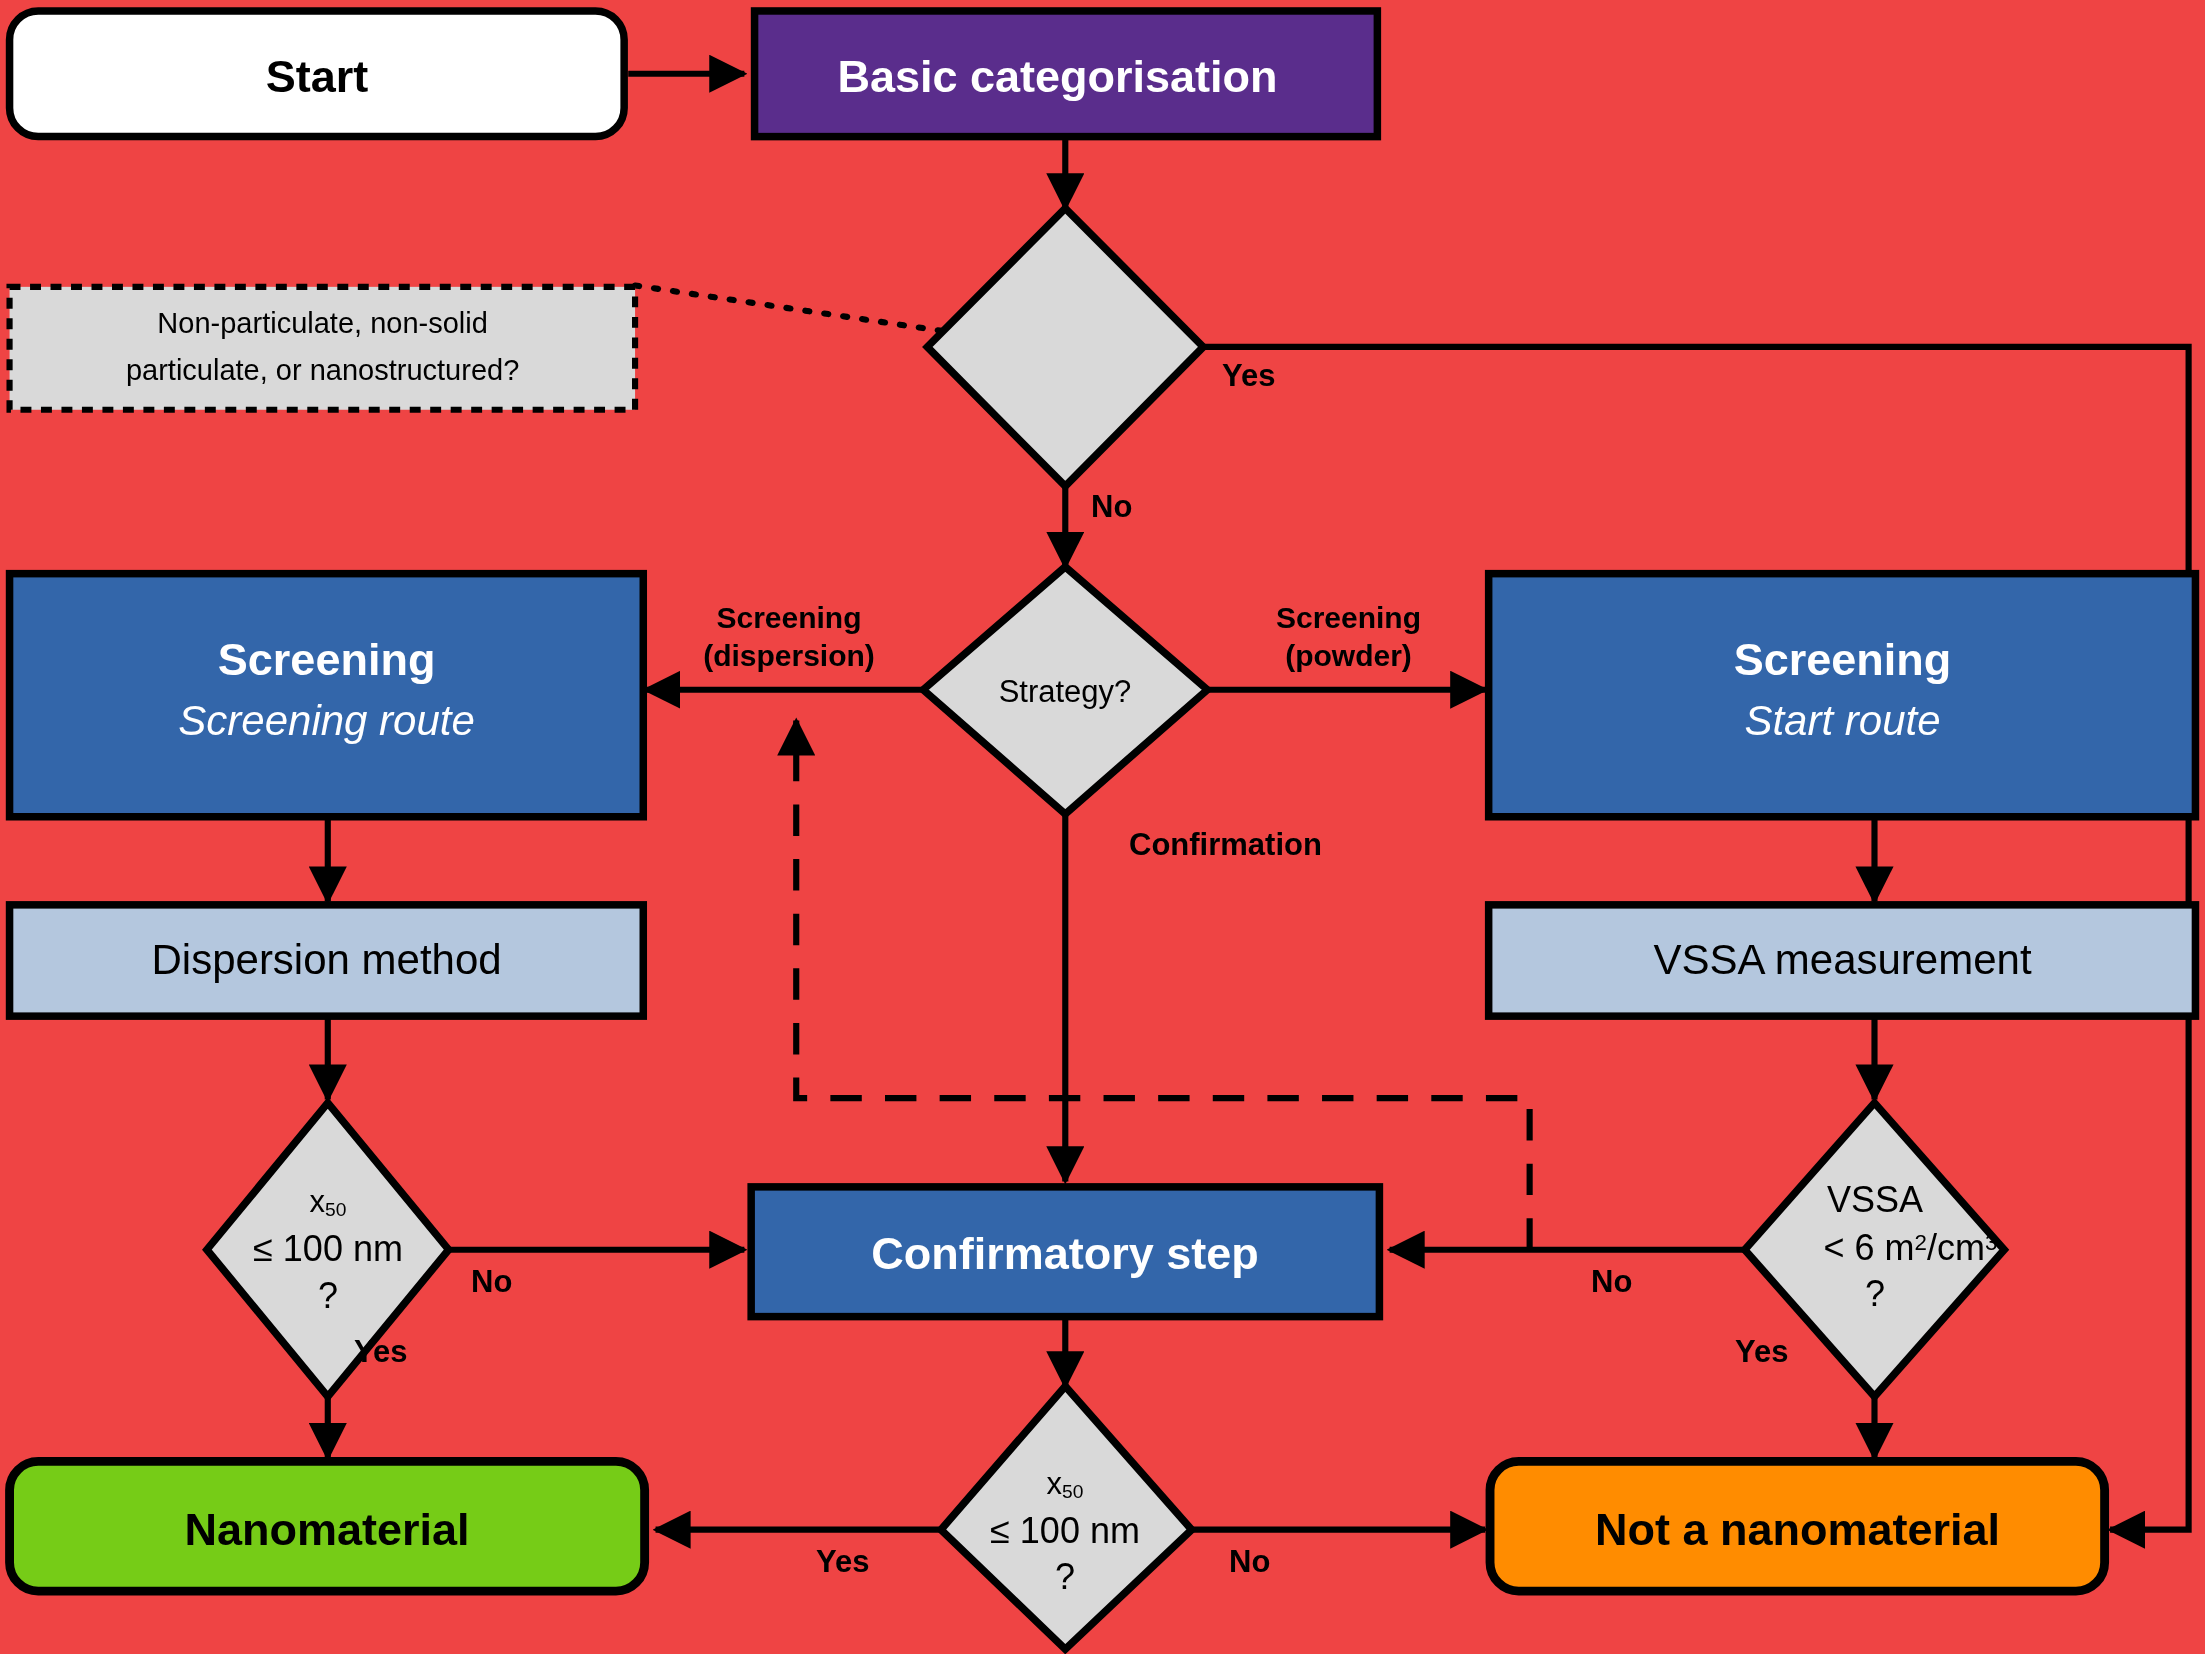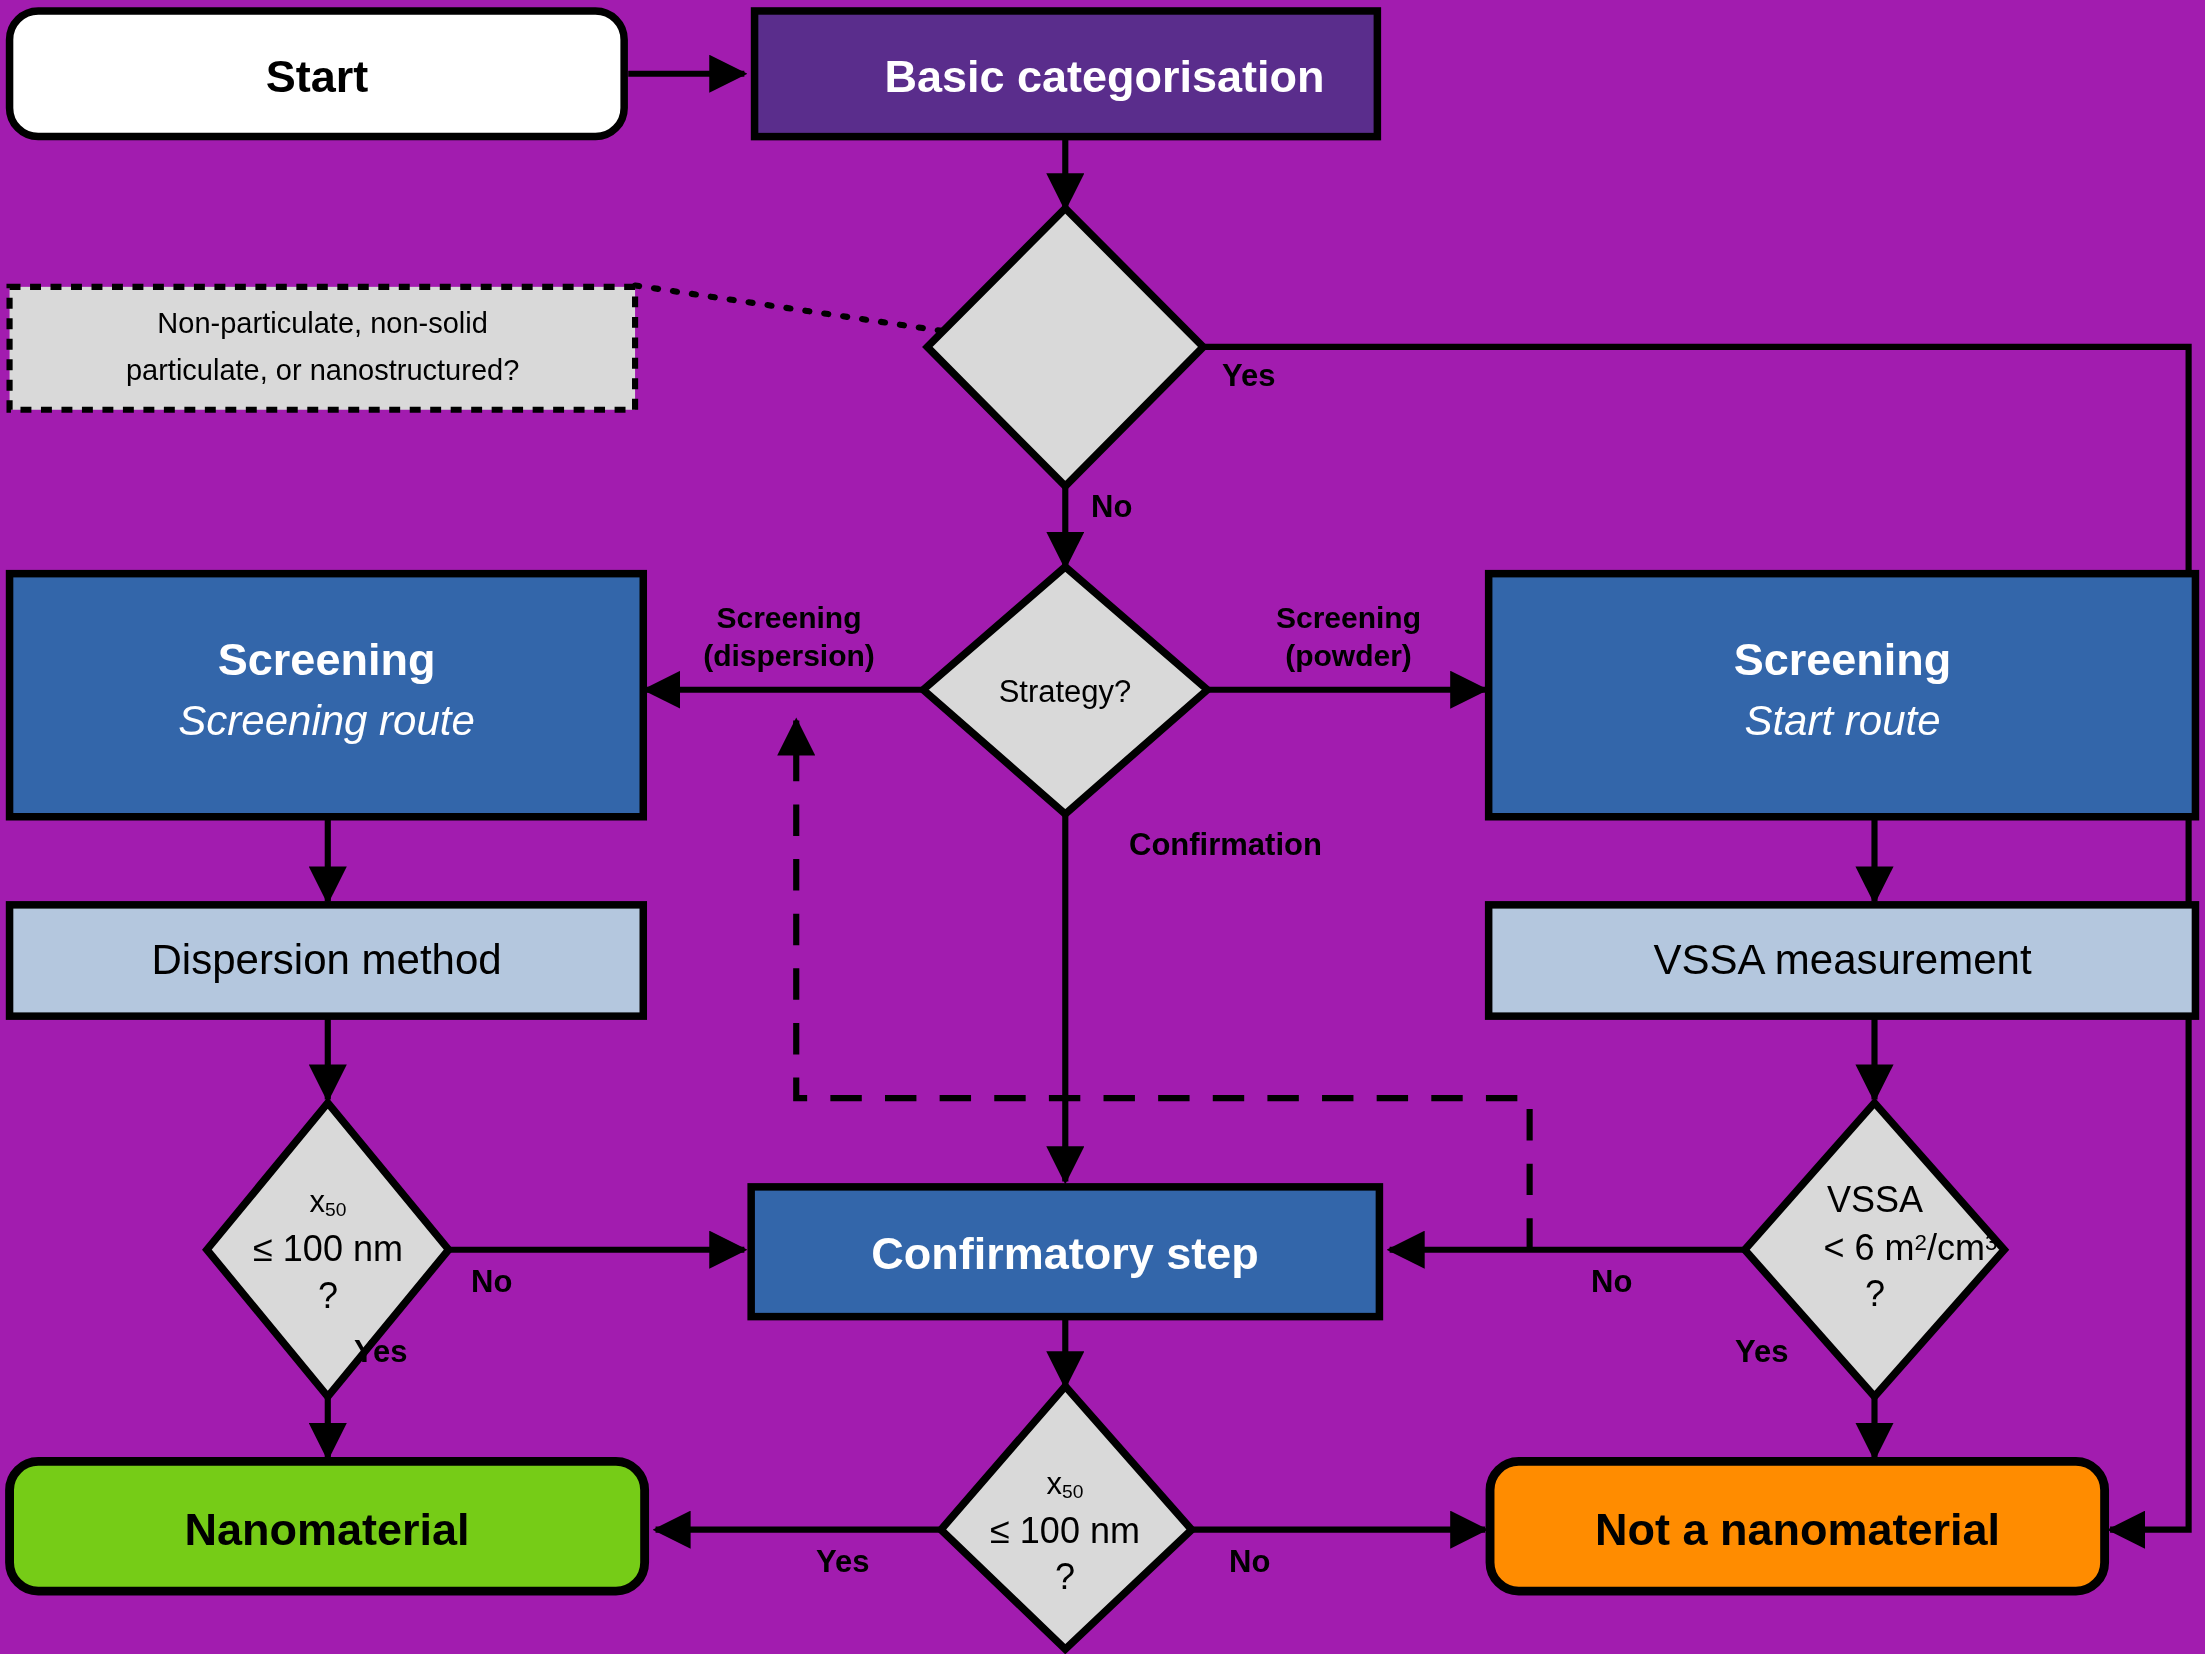--- a/index.html
+++ b/index.html
@@ -1,16 +1,16 @@
 <!DOCTYPE html>
 <html style="font-size:11px"><head>
 <meta charset="utf-8">
 <style>
   html,body{margin:0;padding:0;background:#ffffff;}
-  #stage{position:relative;width:2205px;height:1654px;background:#a21caf;
+  #stage{position:relative;width:2205px;height:1654px;background:#ef4444;
          font-family:"Liberation Sans","DejaVu Sans",sans-serif;}
   svg{position:absolute;left:0;top:0;width:2205px;height:1654px;}
   .lbl{position:absolute;font-family:"Liberation Sans","DejaVu Sans",sans-serif;
        color:#000;white-space:nowrap;line-height:1.12;}
   .edge-lbl{font-size:31px;font-weight:bold;}
   .edge-lbl-sm{font-size:30px;font-weight:bold;text-align:center;}
   .node-lbl{text-align:center;}
   .terminal{font-size:45px;font-weight:bold;}
   .proc-hdr{font-size:45px;font-weight:bold;color:#fff;}
   .proc-sub{font-size:42px;font-style:italic;color:#fff;}
@@ -103,21 +103,21 @@
 
     <polygon points="1560,2030 1745,2240 1560,2415 1378,2240" fill="#D9D9D9" stroke="#000" stroke-width="11"></polygon>
 
     <rect x="14" y="2140" width="930" height="190" rx="42" ry="42" fill="#76CC17" stroke="#000" stroke-width="13"></rect>
 
     <rect x="2182" y="2140" width="900" height="190" rx="42" ry="42" fill="#FF8C00" stroke="#000" stroke-width="13"></rect>
   </svg>
 
   <div class="lbl terminal node-lbl" style="left:9.6px;top:52px;width:615px;">Start</div>
 
-  <div class="lbl proc-white node-lbl" style="left:793px;top:52px;width:623px;text-align:center;">Basic categorisation</div>
+  <div class="lbl proc-white node-lbl" style="left:746px;top:52px;width:623px;text-align:center;">Basic categorisation</div>
 
   <div class="lbl callout" style="left:9.6px;top:307px;width:626px;">Non-particulate, non-solid</div>
   <div class="lbl callout" style="left:9.6px;top:354px;width:626px;">particulate, or nanostructured?</div>
 
   <div class="lbl edge-lbl" style="left:1222px;top:359px;">Yes</div>
   <div class="lbl edge-lbl" style="left:1091px;top:490px;">No</div>
 
   <div class="lbl dec" style="left:942px;top:675px;width:246px;">Strategy?</div>
 
   <div class="lbl edge-lbl-sm" style="left:656px;top:601px;width:266px;">Screening</div>

